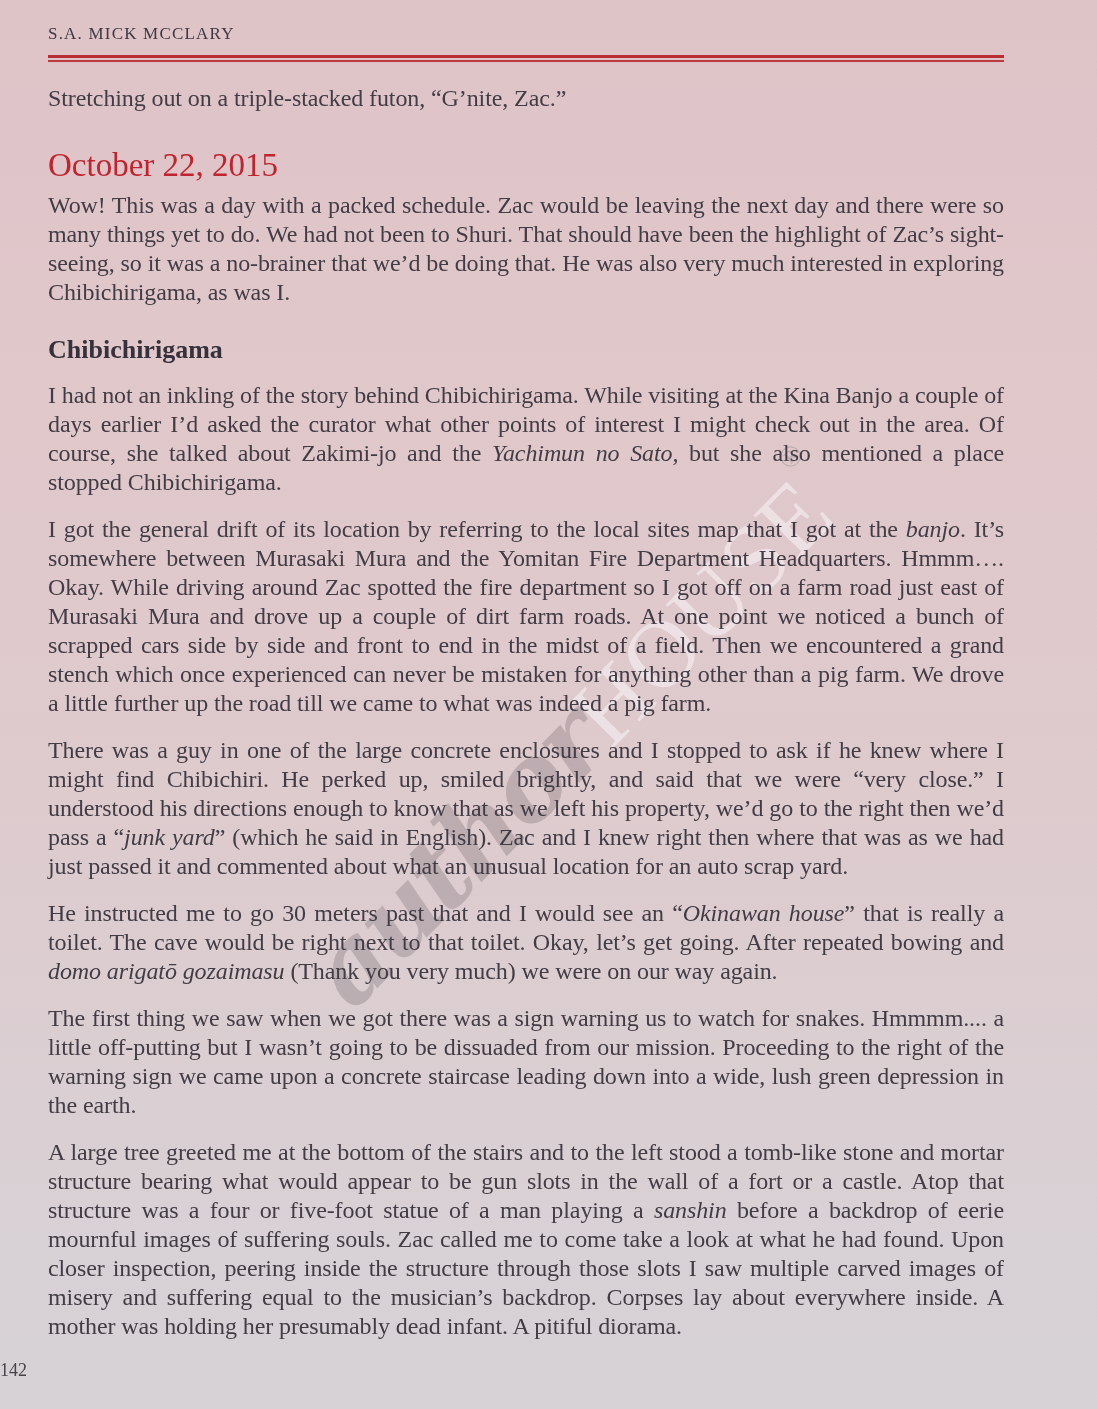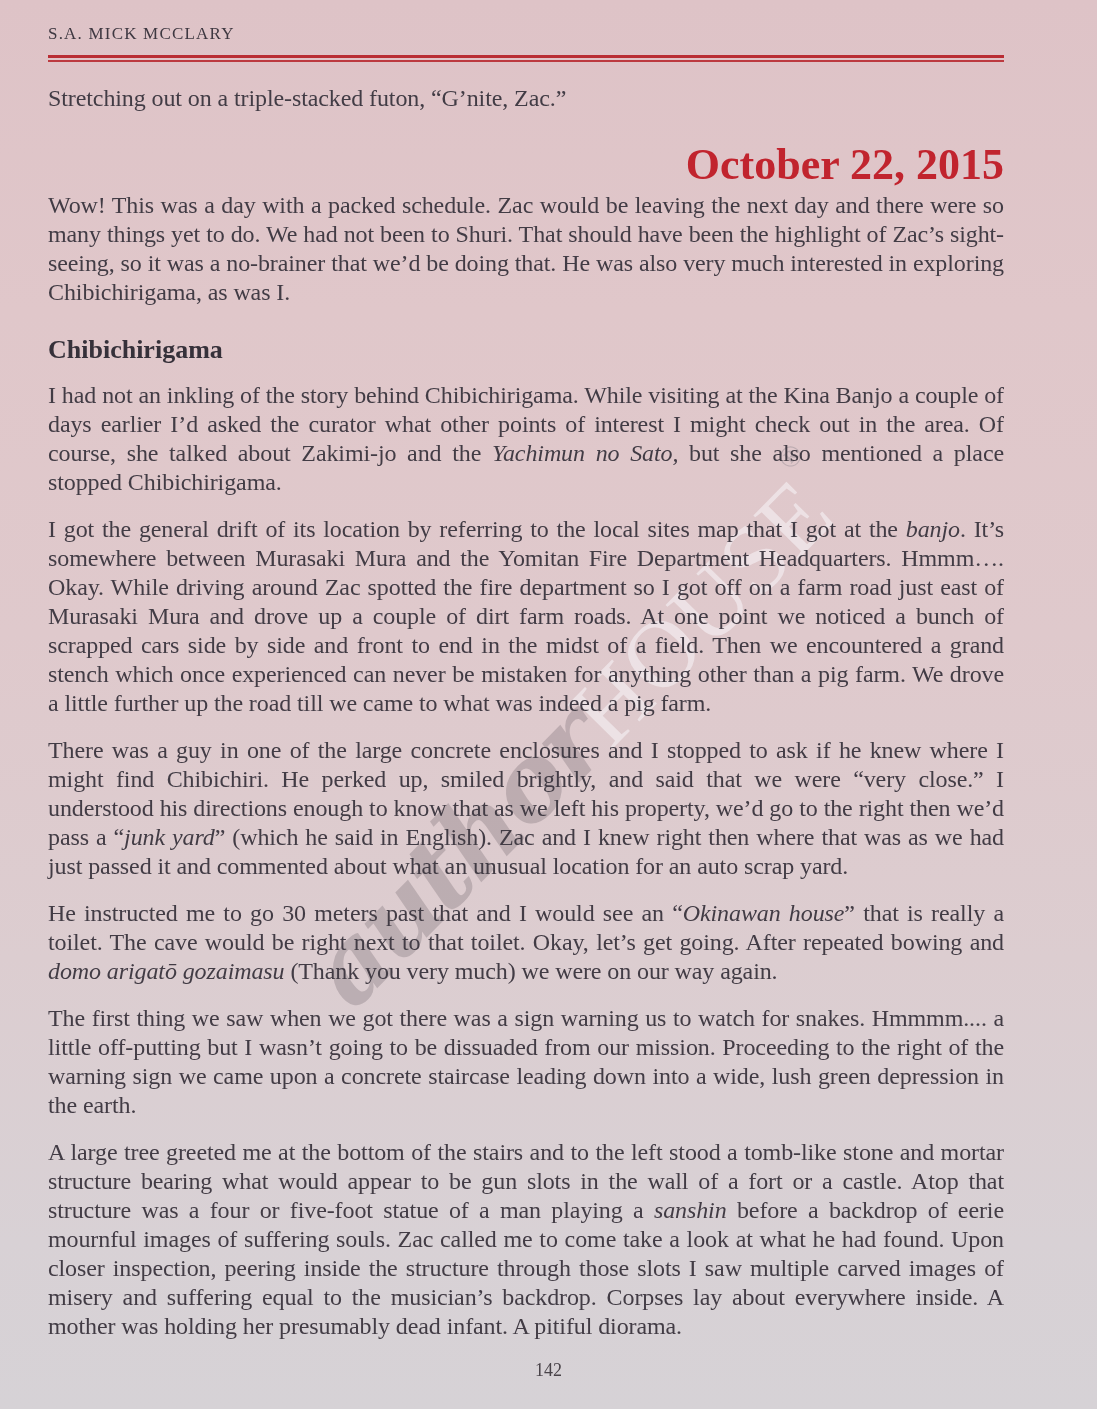--- a/index.html
+++ b/index.html
@@ -45,41 +45,39 @@
     font-size: 24px;
     line-height: 29px;
     letter-spacing: -0.1px;
     text-align: justify;
     color: #423c45;
   }
   .para.first-after-rule { margin-top: 22px; }
   .para em { font-style: italic; }
   .date-heading {
     margin: 34px 0 4px 0;
-    font-size: 44px;
+    font-size: 33px;
     line-height: 36px;
-    font-weight: 700;
+    font-weight: 400;
     color: #c1242e;
     letter-spacing: 0px;
-    text-align: right;
   }
   .date-heading + .para { margin-top: 8px; }
   .subheading {
     margin: 30px 0 0 0;
     font-size: 26px;
     line-height: 26px;
     font-weight: 700;
     color: #36313a;
   }
   .page-number {
     position: absolute;
     left: 0;
     right: 0;
     bottom: 28px;
-    text-align: center;
     font-size: 18px;
     color: #494349;
     z-index: 2;
   }
   .watermark {
     position: absolute;
     left: 188px;
     top: 628px;
     width: 720px;
     height: 150px;

